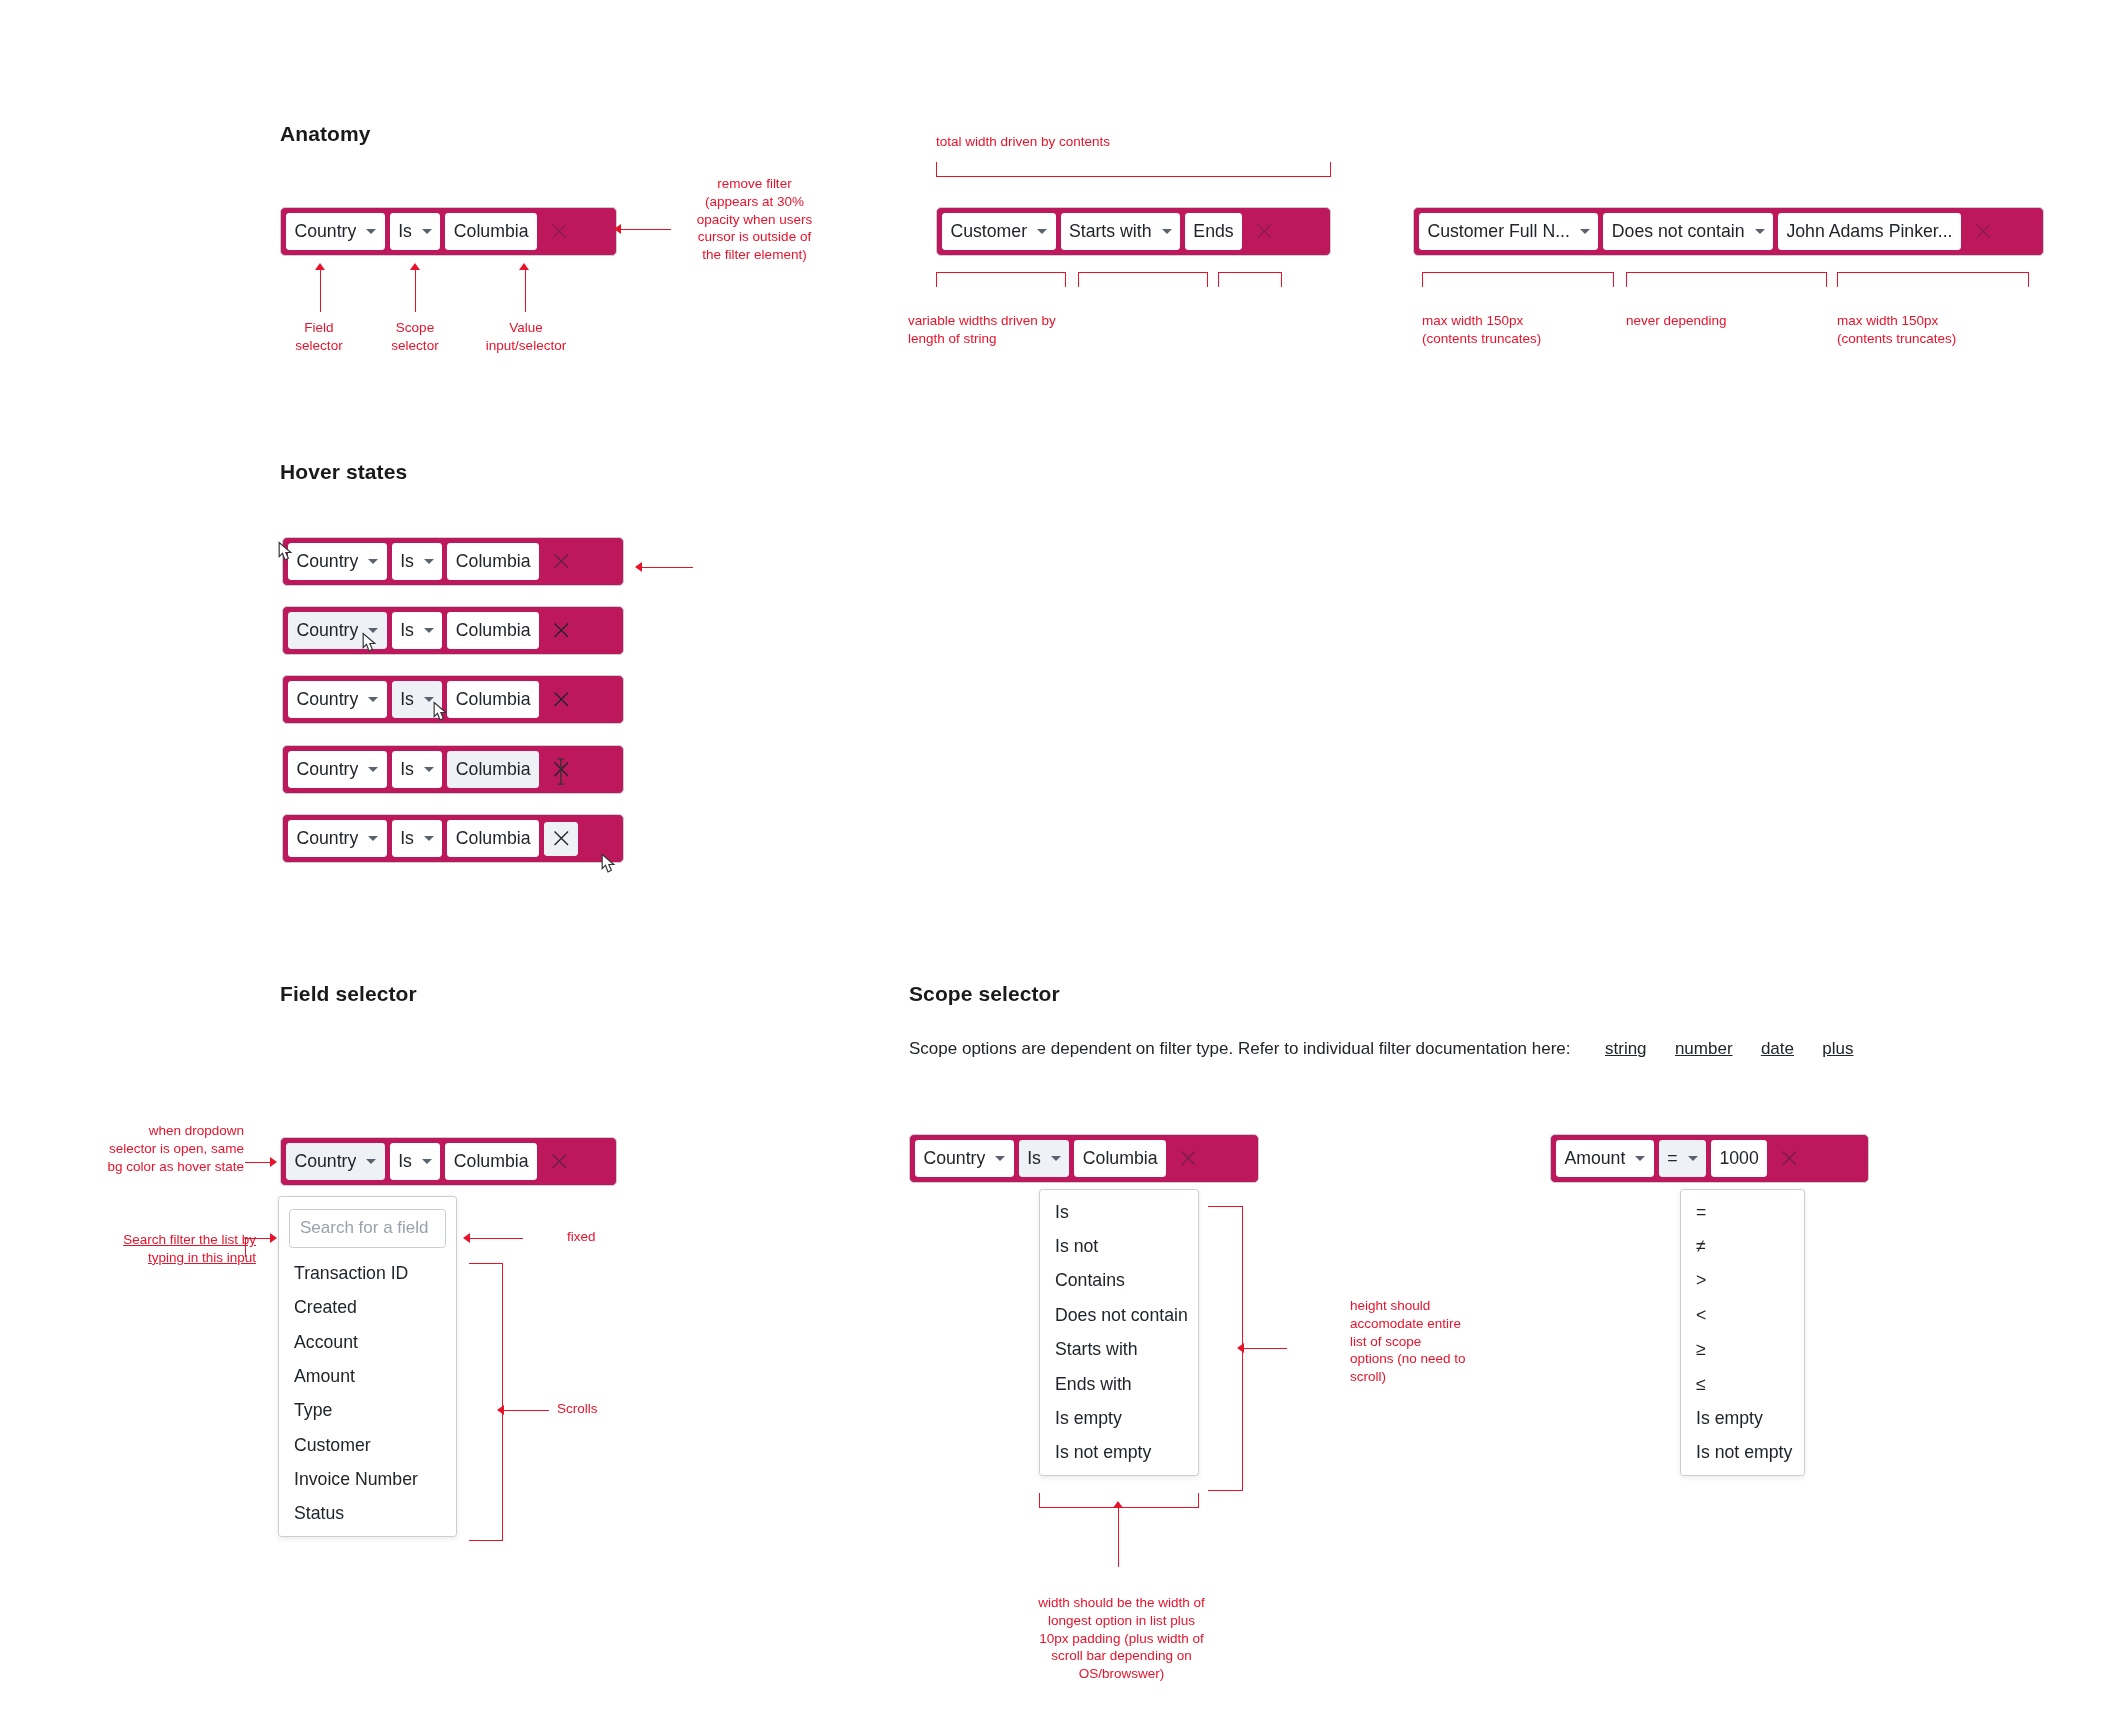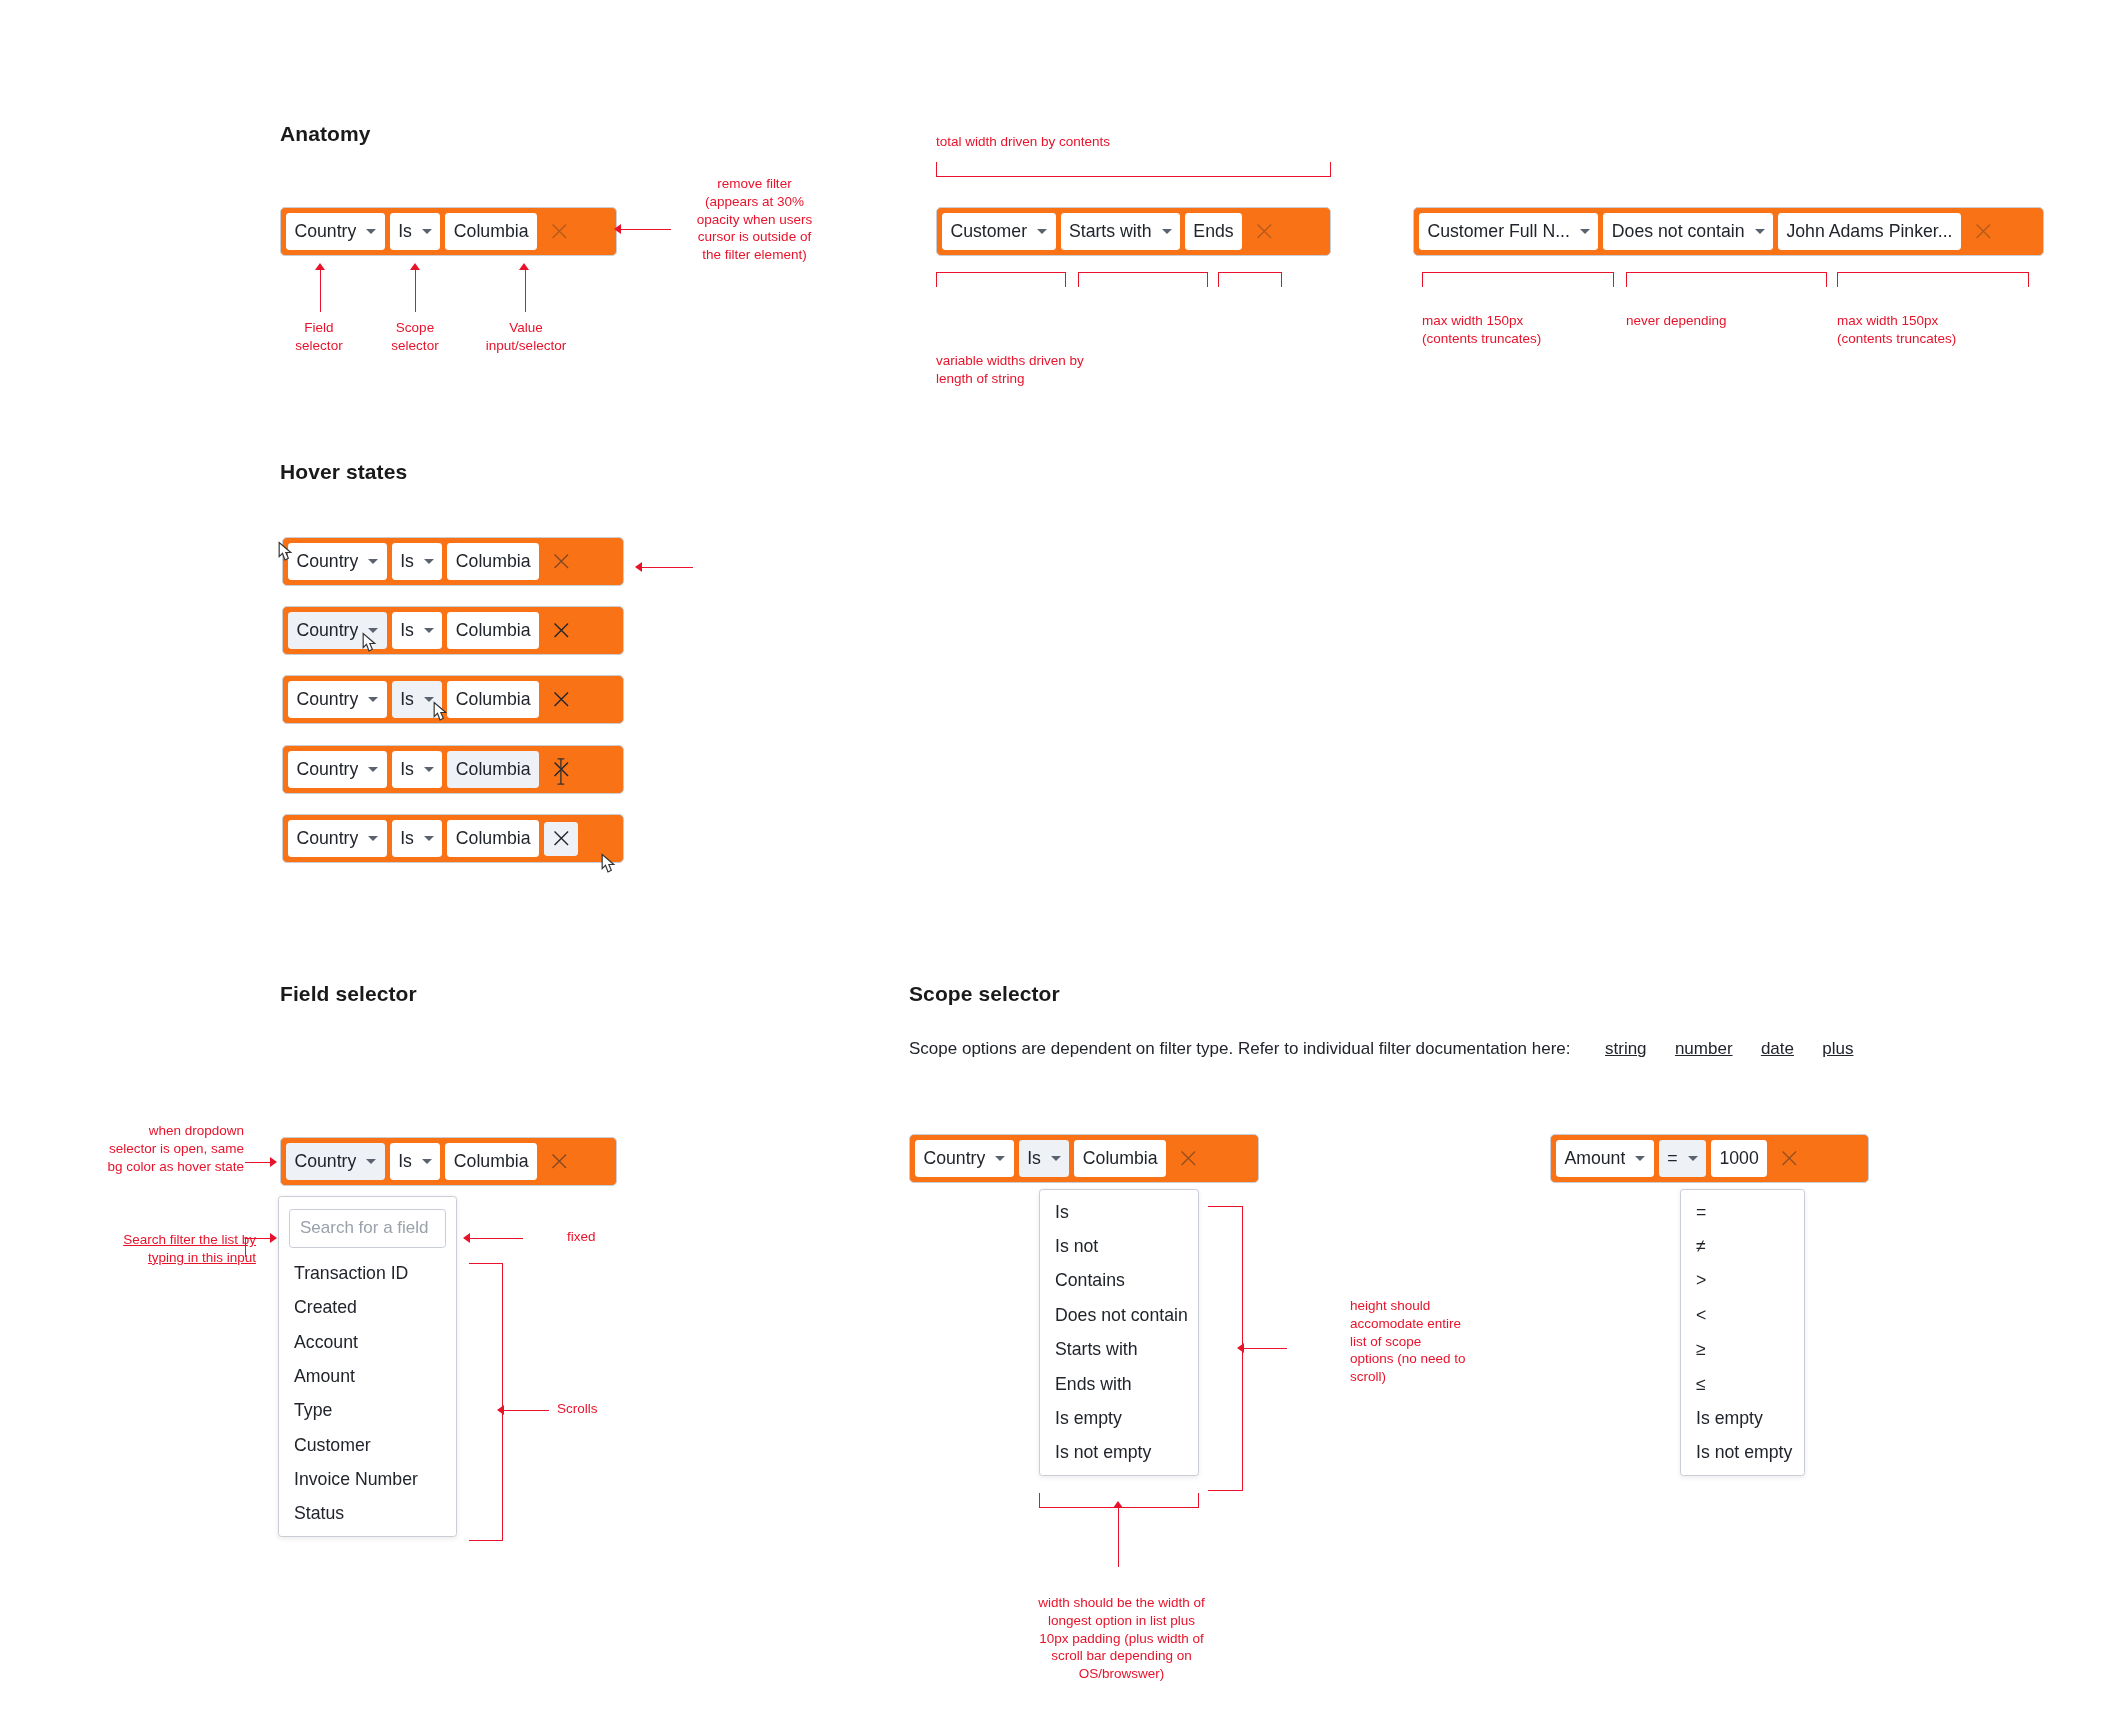--- a/index.html
+++ b/index.html
@@ -22,21 +22,21 @@
     color: #1a1a1a;
     letter-spacing: 0.1px;
   }
   
   .filter {
     position: absolute;
     display: inline-flex;
     align-items: center;
     border: 0.8px solid #c9cdd4;
     border-radius: 5px;
-    background: #f97316;
+    background: #be185d;
     height: 49px;
     padding: 0 5px 0 5px;
     gap: 5px;
   }
   .chip {
     display: inline-flex;
     align-items: center;
     justify-content: space-between;
     height: 37px;
     border-radius: 3.4px;
@@ -219,21 +219,21 @@
     <span class="xbtn faded">
       <svg width="18.6" height="18.6" viewBox="0 0 22 22">
           <path d="M3 3 L19 19 M19 3 L3 19" stroke="#21252b" stroke-width="1.6" fill="none"></path>
         </svg>
     </span>
   </div>
 
   <div class="bracket top" style="left:936px; top:272px; width:130px; height:15px;"></div>
   <div class="bracket top" style="left:1078px; top:272px; width:130px; height:15px;"></div>
   <div class="bracket top" style="left:1218px; top:272px; width:64px; height:15px;"></div>
-  <div class="ann left" style="left:936px; top:312px; width:253px;margin-top:40px;">variable widths driven by
+  <div class="ann left" style="left:908px; top:312px; width:253px;">variable widths driven by
 length of string</div>
 
   <div class="filter" style="left:1413px; top:207px; width:631px;">
     <span class="chip" style="max-width:194px;">
       <span class="txt">Customer Full N...</span>
       <span class="caret"></span>
     </span>
     <span class="chip">
       <span class="txt">Does not contain</span>
       <span class="caret"></span>

